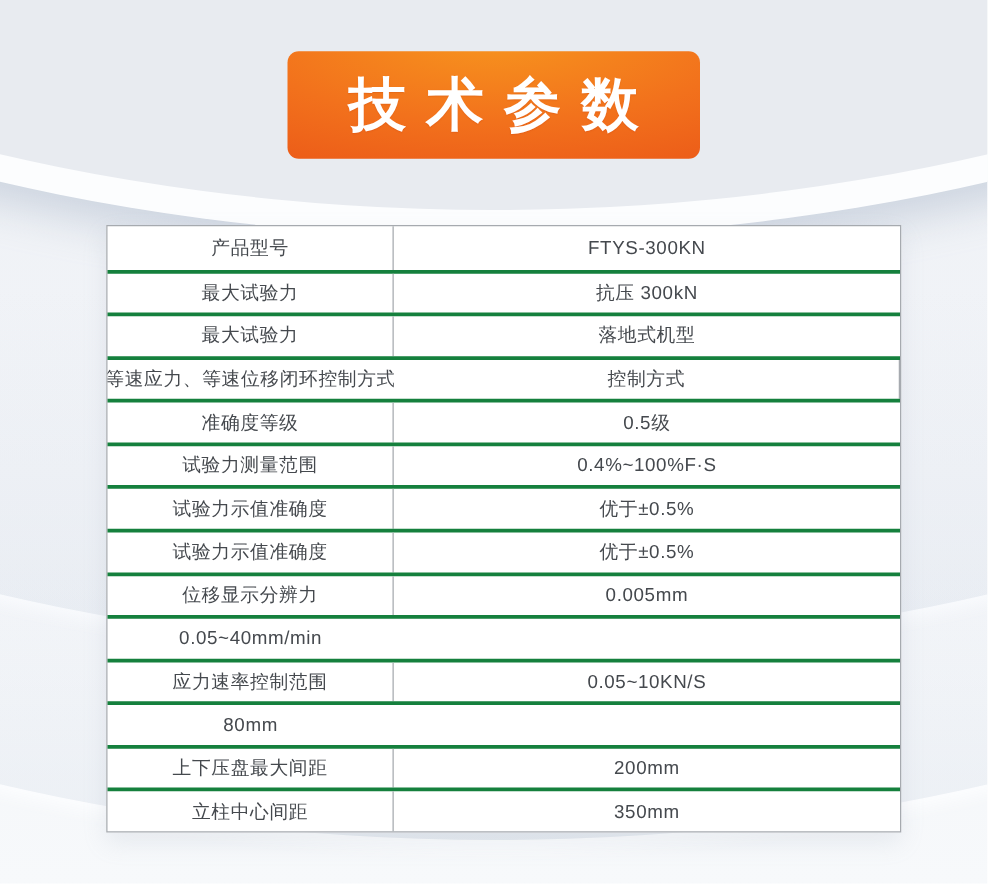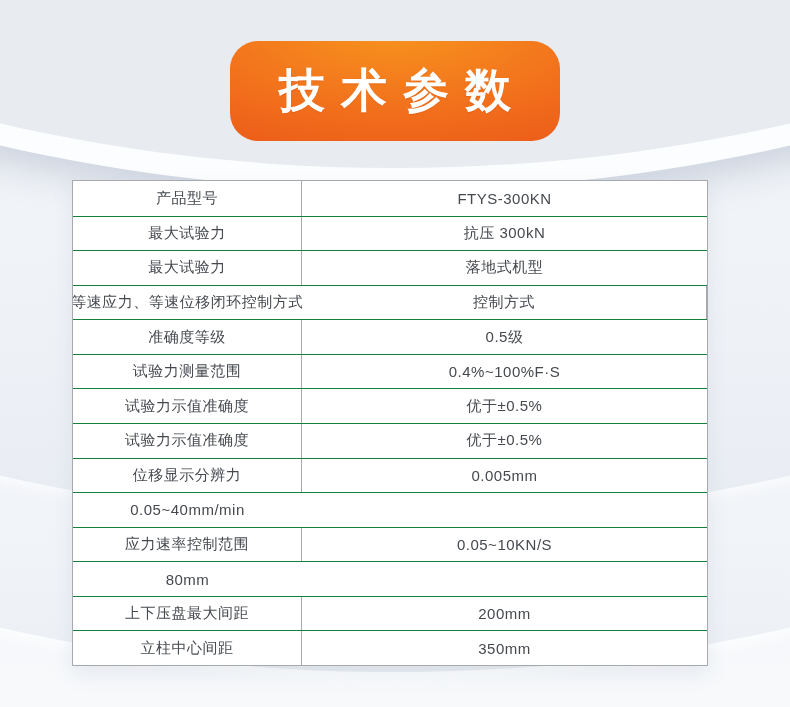--- a/index.html
+++ b/index.html
@@ -49,56 +49,56 @@
     background: linear-gradient(180deg, rgba(228,232,239,0) 86%, rgba(224,230,238,0.45) 98.8%, rgba(214,221,231,0.5) 100%);
     box-shadow: 0 6px 14px rgba(253, 254, 255, 0.95);
   }
   
   .badge {
     position: absolute;
     left: 50%;
     transform: translateX(-50%);
     top: 41px;
     width: 330px;
-    height: 100px;
-    border-radius: 28px;
+    height: 86px;
+    border-radius: 9px;
     background: radial-gradient(130% 170% at 50% -12%, #f7941e 0%, #f2711c 46%, #e84d16 100%);
     display: flex;
     align-items: center;
     justify-content: center;
     z-index: 3;
   }
   .badge-text {
     color: #ffffff;
     font-size: 46px;
     font-weight: bold;
     letter-spacing: 16px;
     margin-right: -16px; 
     text-shadow: 0 1px 1px rgba(190, 60, 10, 0.25);
     white-space: nowrap;
   }
   
   .spec-table {
     position: absolute;
-    left: 72px;
+    left: 85px;
     top: 180px;
     width: 636px;
     height: 486px;
     background: #ffffff;
     border: 1px solid #a6aaaf;
     box-sizing: border-box;
     display: grid;
     grid-template-rows: repeat(14, 1fr);
     z-index: 2;
     box-shadow: 0 8px 18px rgba(150, 160, 180, 0.16);
   }
   .spec-row {
     display: grid;
     grid-template-columns: 229px 1fr;
-    border-top: 1px solid #15803d;
+    border-top: 3px solid #15803d;
   }
   .spec-row:first-child { border-top: none; }
   .cell {
     display: flex;
     align-items: center;
     justify-content: center;
     font-size: 15px;
     color: #45494e;
     letter-spacing: 0.5px;
     white-space: nowrap;

